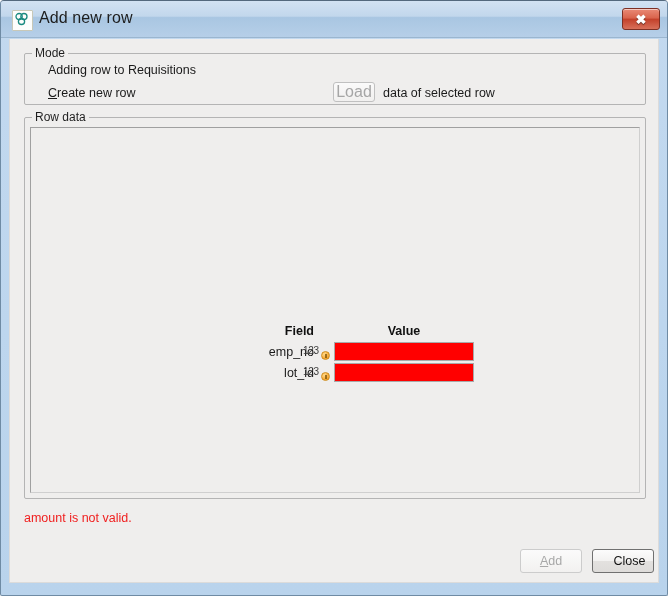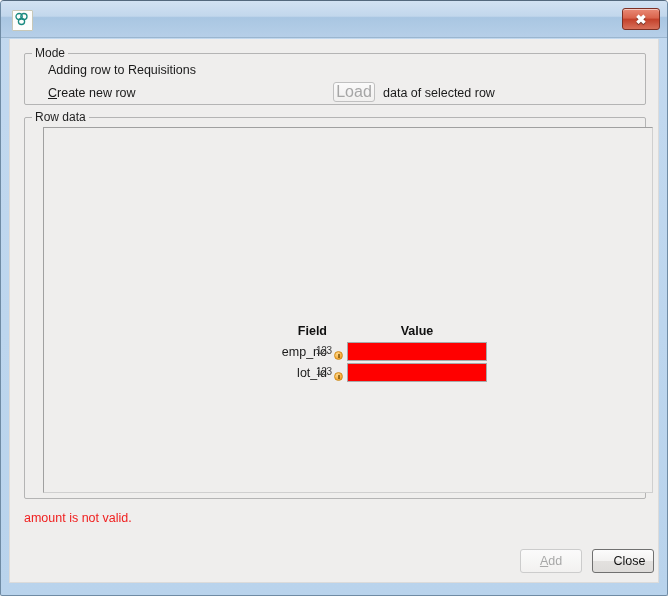--- a/index.html
+++ b/index.html
@@ -115,21 +115,21 @@
   #mode-group {
     left: 14px; top: 14px;
     width: 622px; height: 52px; padding-left: 12px;
   }
   #rowdata-group {
     left: 14px; top: 78px;
     width: 622px; height: 382px;
   }
   #rowdata-inner {
     position: absolute;
-    left: 18px; top: 9px;
+    left: 5px; top: 9px;
     width: 610px; height: 366px;
     box-sizing: border-box;
     border: 1px solid #a0a0a0;
     border-right-color: #cfcfcf;
     border-bottom-color: #cfcfcf;
     background: #efeeed;
   }
 
   
   #mode-line1 {
@@ -313,20 +313,21 @@
 <div id="window">
 
   <div id="titlebar">
     <div id="app-icon">
       <svg width="17" height="17" viewBox="0 0 17 17">
         <circle cx="6.1" cy="5.6" r="3.1" fill="none" stroke="#1a8a80" stroke-width="1.3"></circle>
         <circle cx="10.9" cy="5.6" r="3.1" fill="none" stroke="#1a8a80" stroke-width="1.3"></circle>
         <circle cx="8.5" cy="10.4" r="3.1" fill="none" stroke="#1a8a80" stroke-width="1.3"></circle>
       </svg>
     </div>
+    <div id="title-text">Add new row</div>
     <div id="close-btn">
       <span class="x">✖</span>
     </div>
   </div>
 
   <div id="client">
 
     <div id="mode-group" class="groupbox">
       <div class="group-legend">Mode</div>
 

